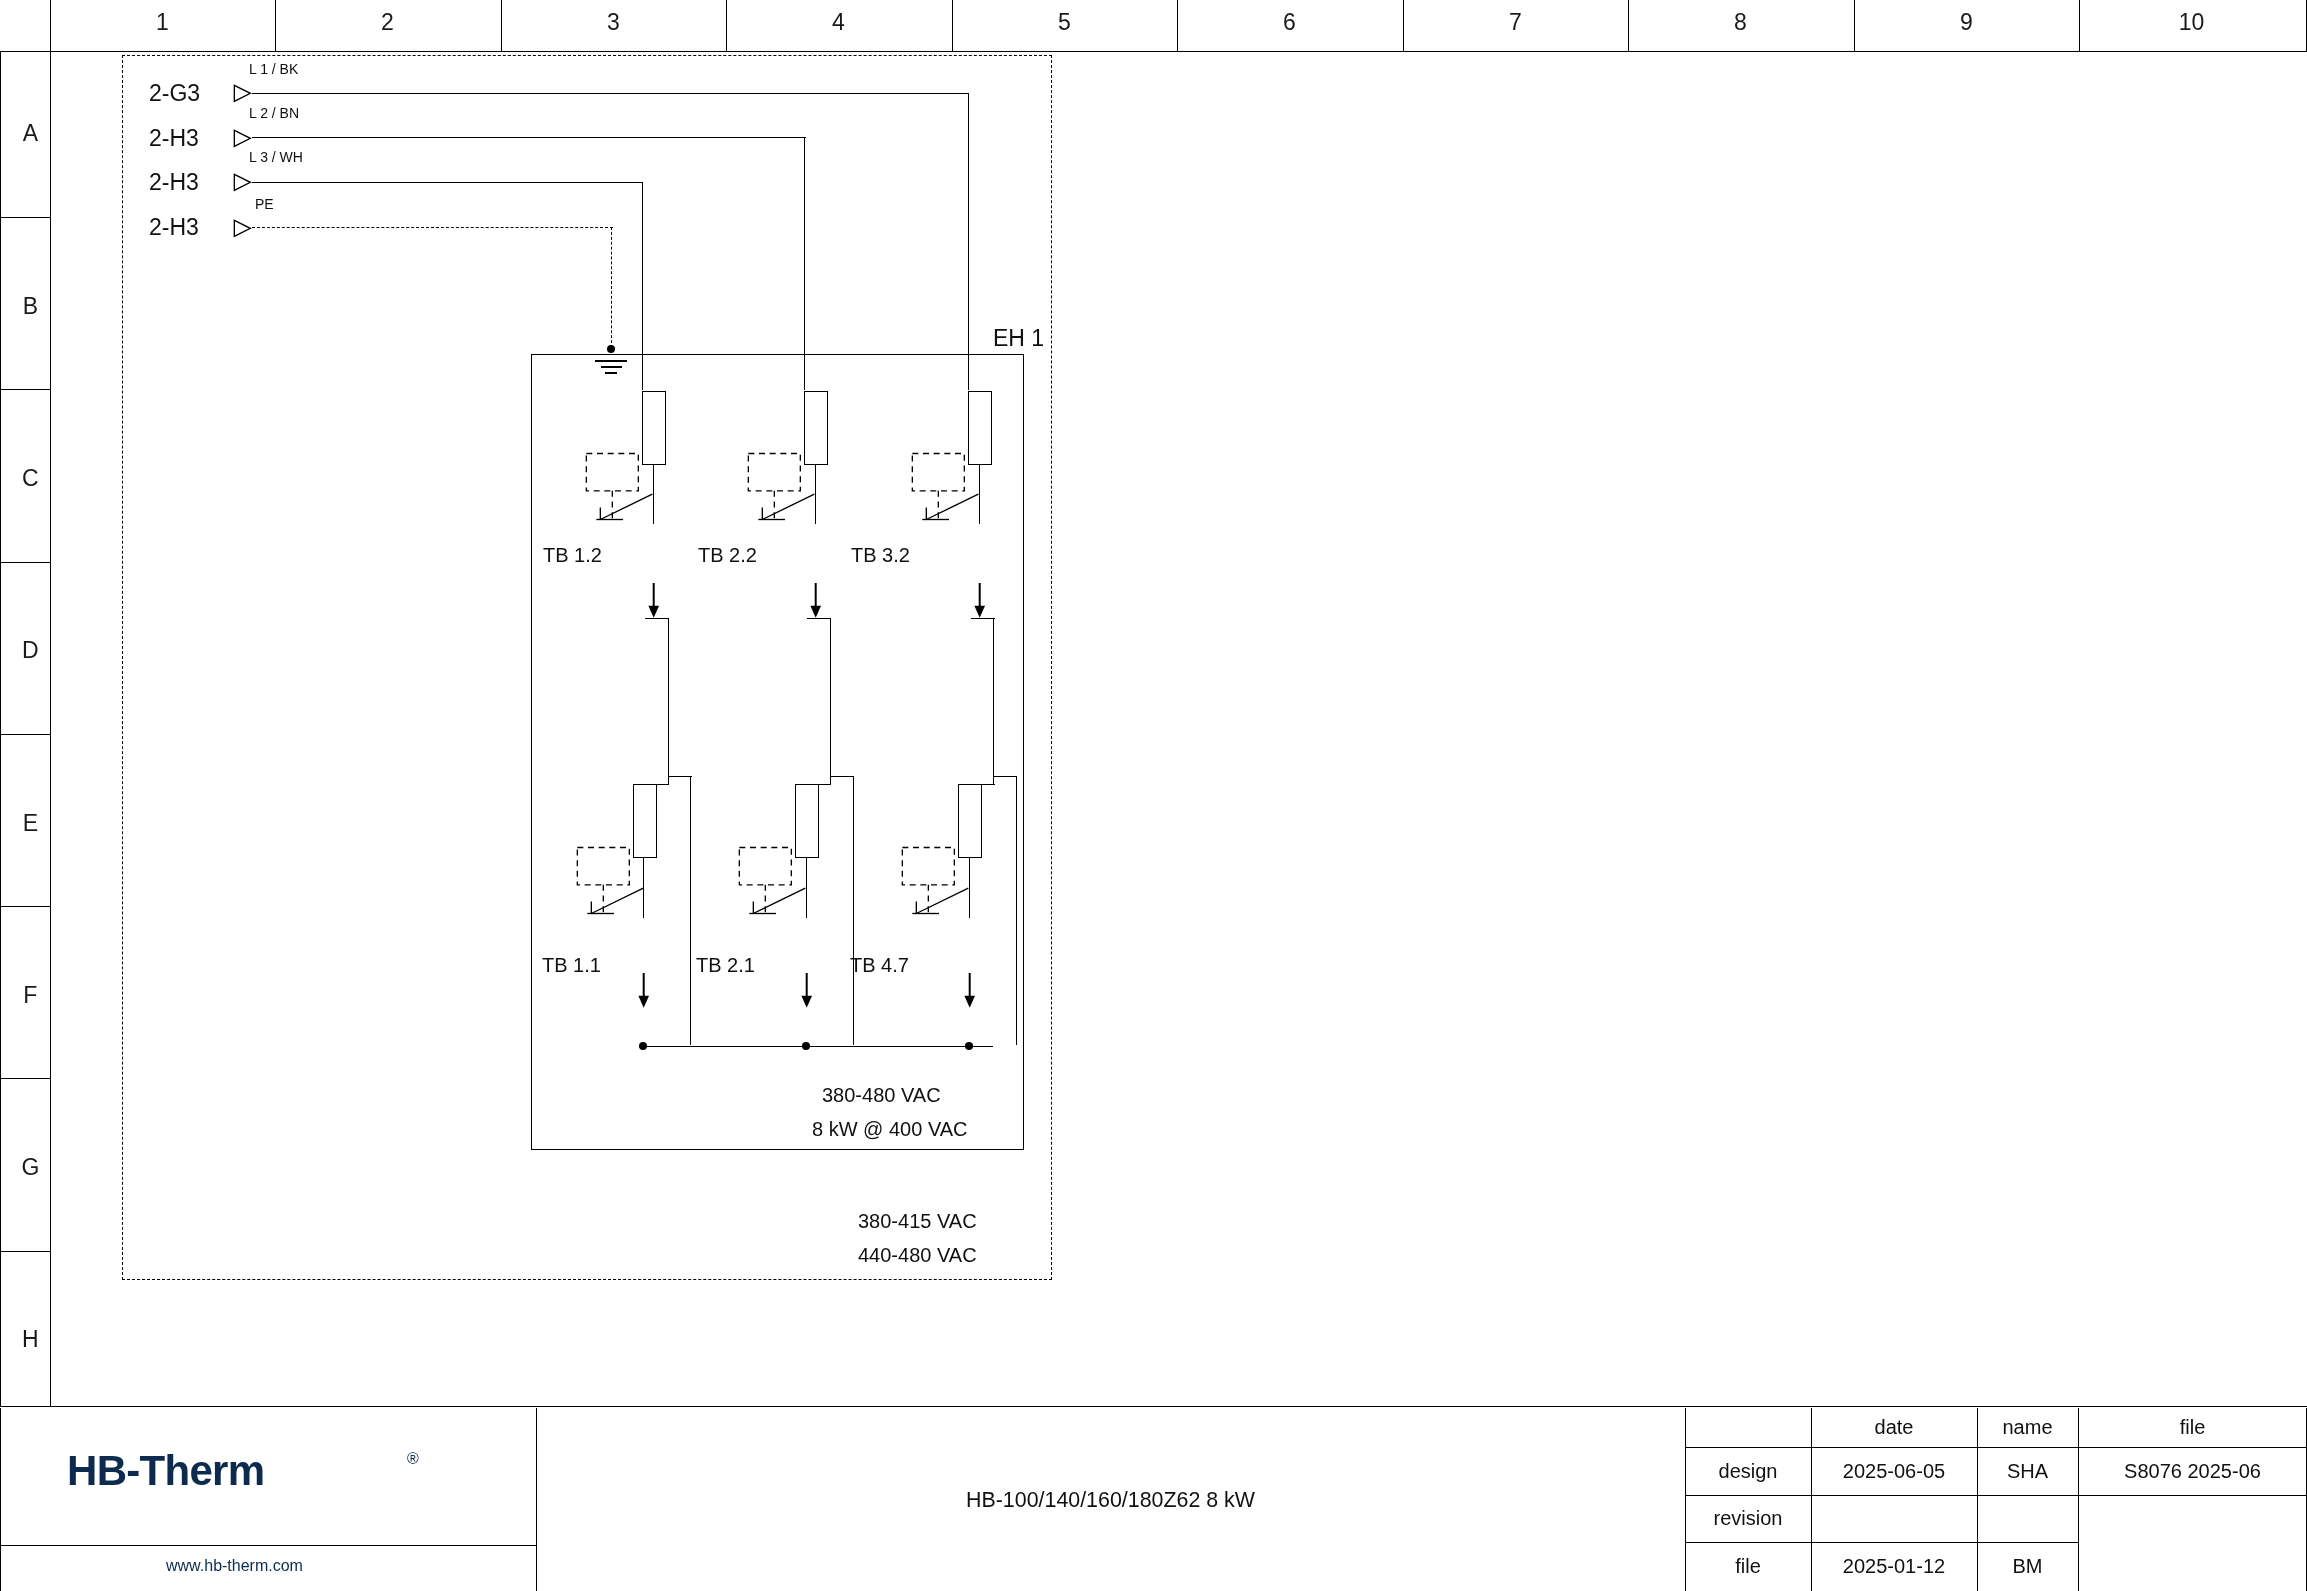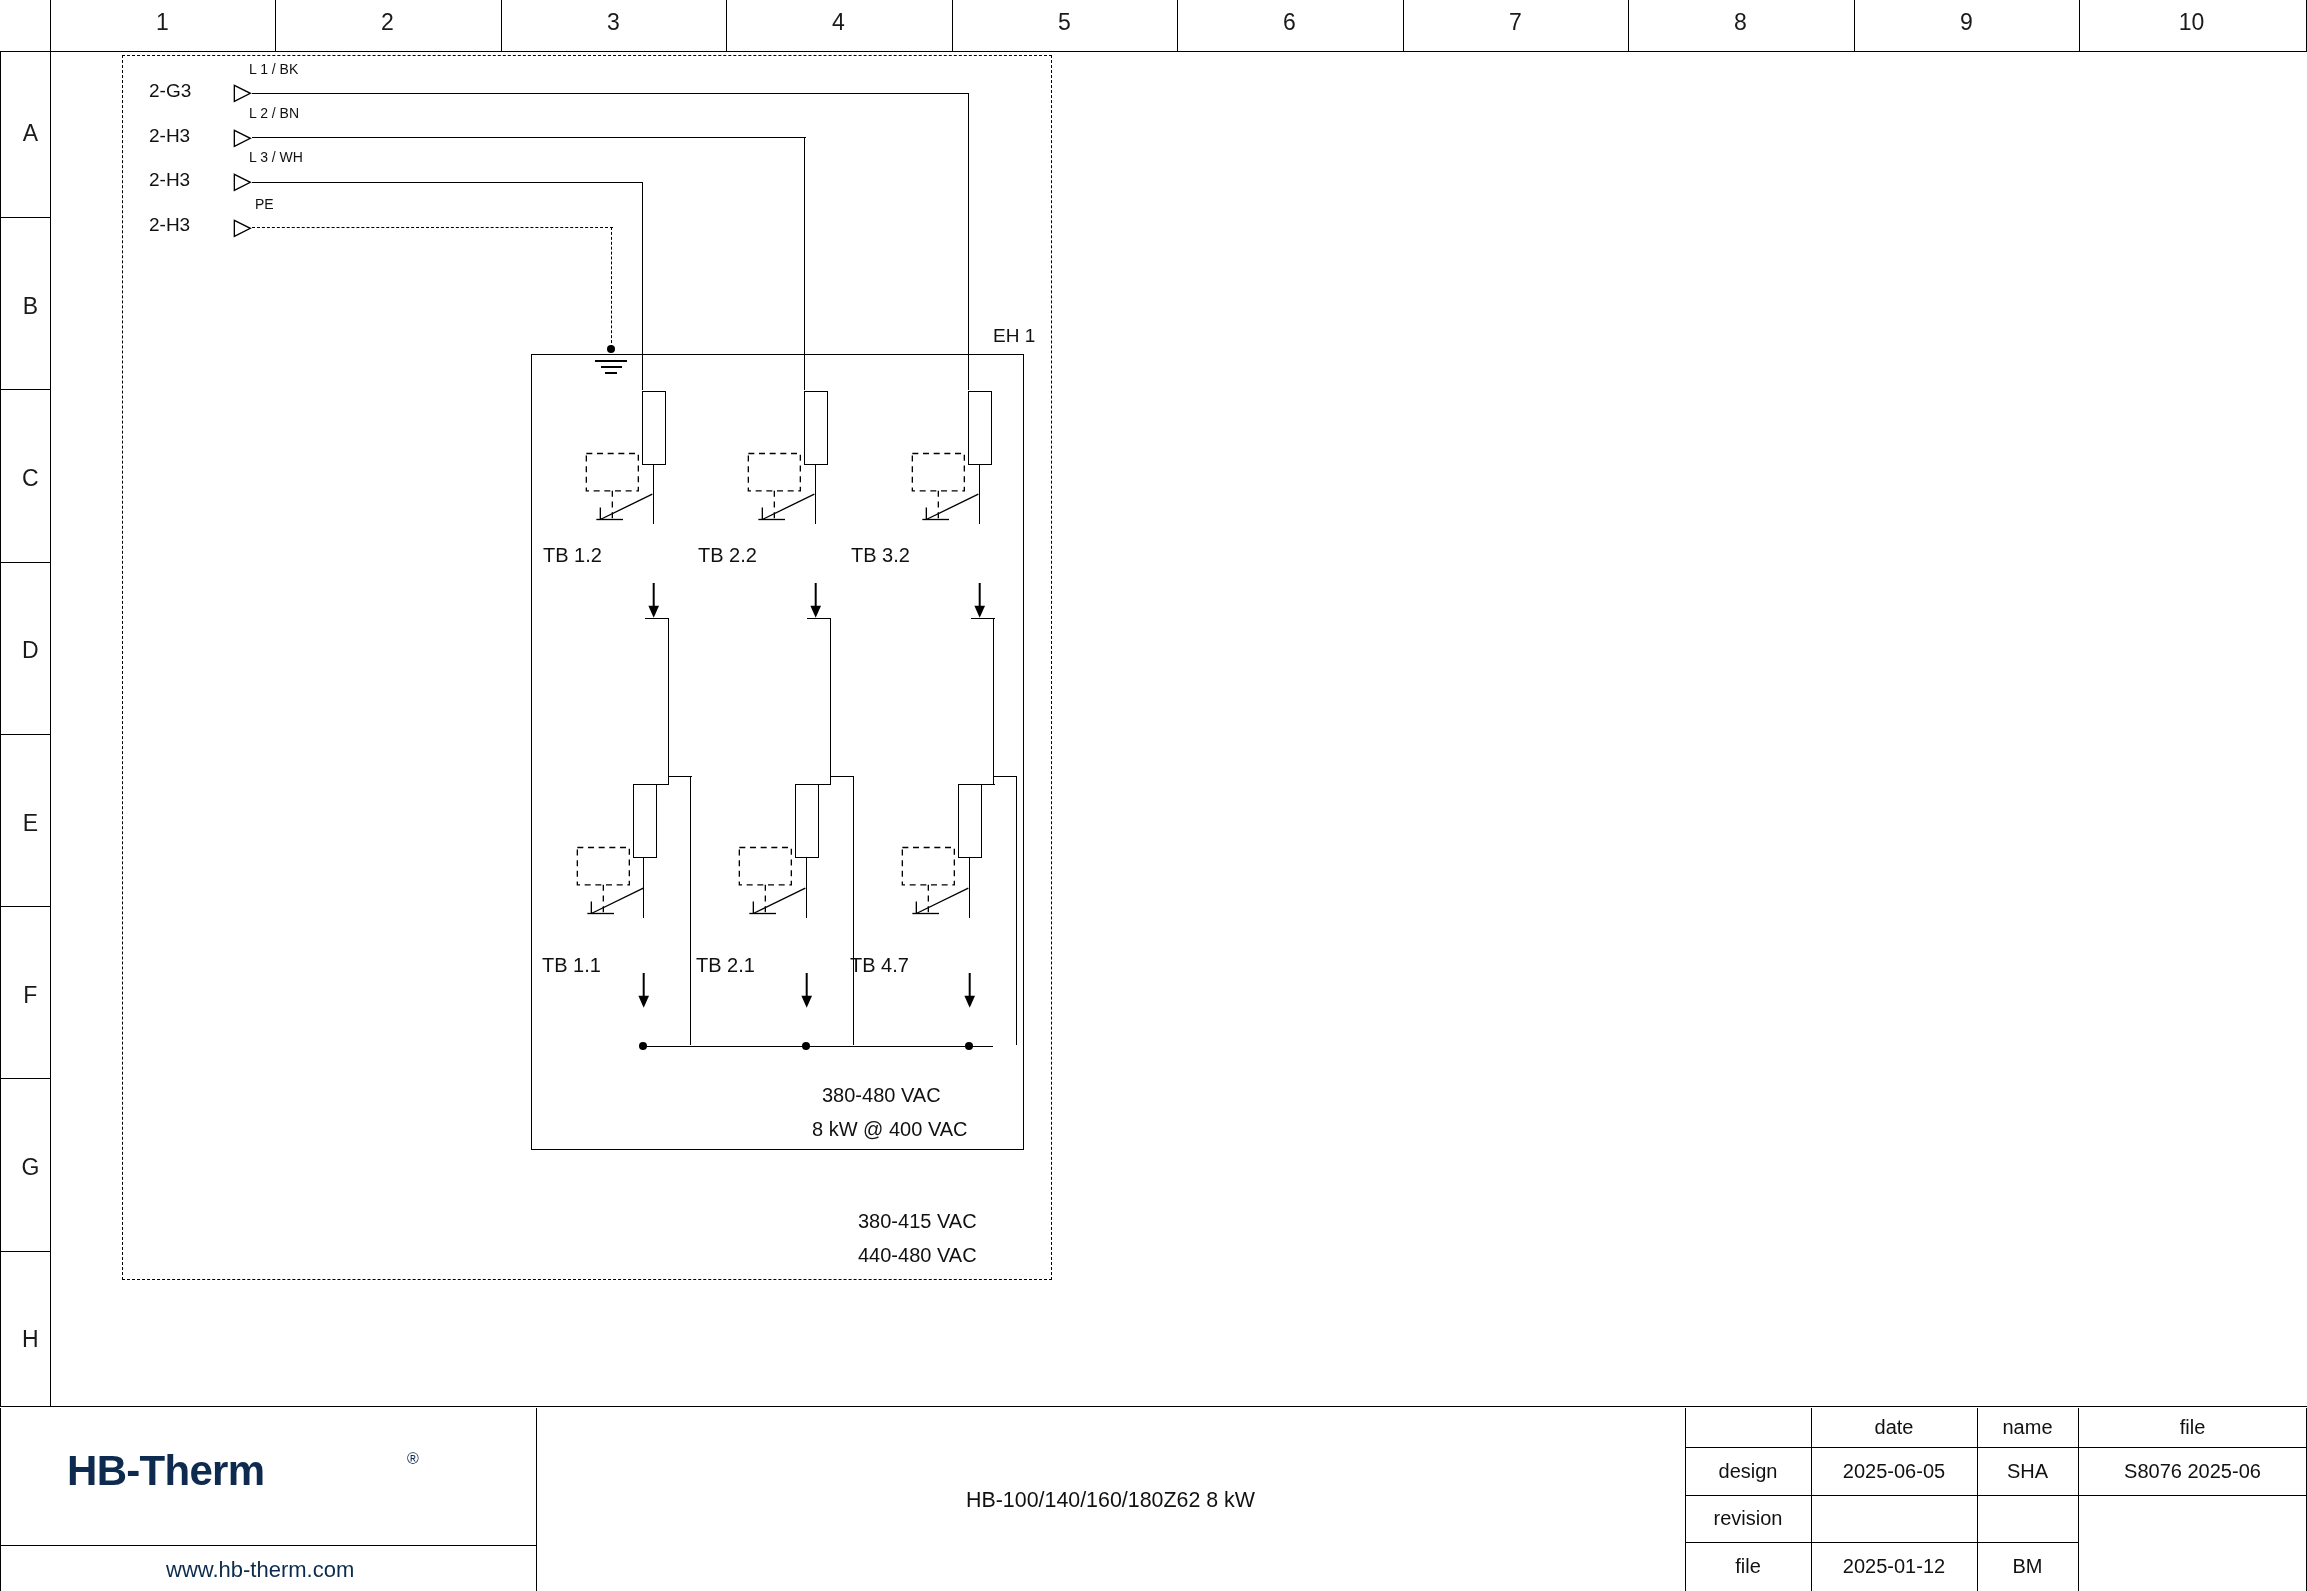--- a/index.html
+++ b/index.html
@@ -38,21 +38,21 @@
 
   
   .txt {
     position: absolute;
     font-size: 20px;
     color: #111111;
     white-space: nowrap;
     line-height: 1.15;
   }
   .txt.small { font-size: 14px; }
-  .txt.big { font-size: 19px; }
+  .txt.big { font-size: 23px; }
 
   
   .dashbox {
     position: absolute;
     border: 1.3px dashed #000000;
     box-sizing: border-box;
   }
   .solidbox {
     position: absolute;
     border: 1.3px solid #000000;
@@ -102,21 +102,21 @@
     color: #0d2b4e;
     letter-spacing: -0.7px;
   }
   .logo-reg {
     position: absolute;
     font-size: 16px;
     color: #0d2b4e;
   }
   .logo-url {
     position: absolute;
-    font-size: 22px;
+    font-size: 16px;
     color: #0d2b4e;
   }
   svg { display: block; position: absolute; }
 </style>
 </head>
 <body>
 
 <div id="sheet">
 
   <div class="ln hline" style="left:0;   top:51px;   width:2307px;"></div>

